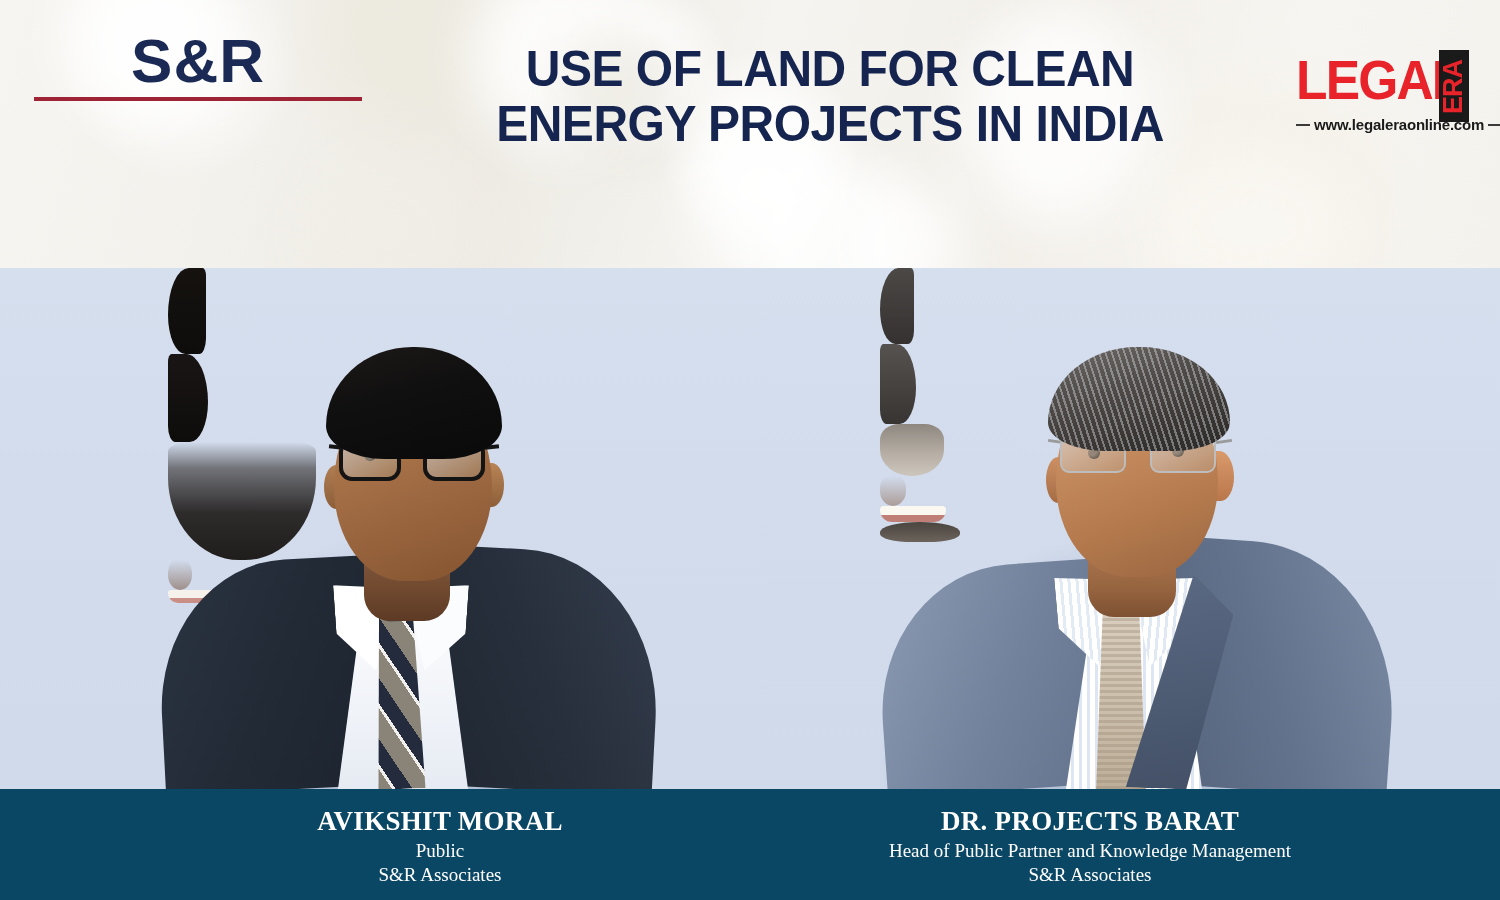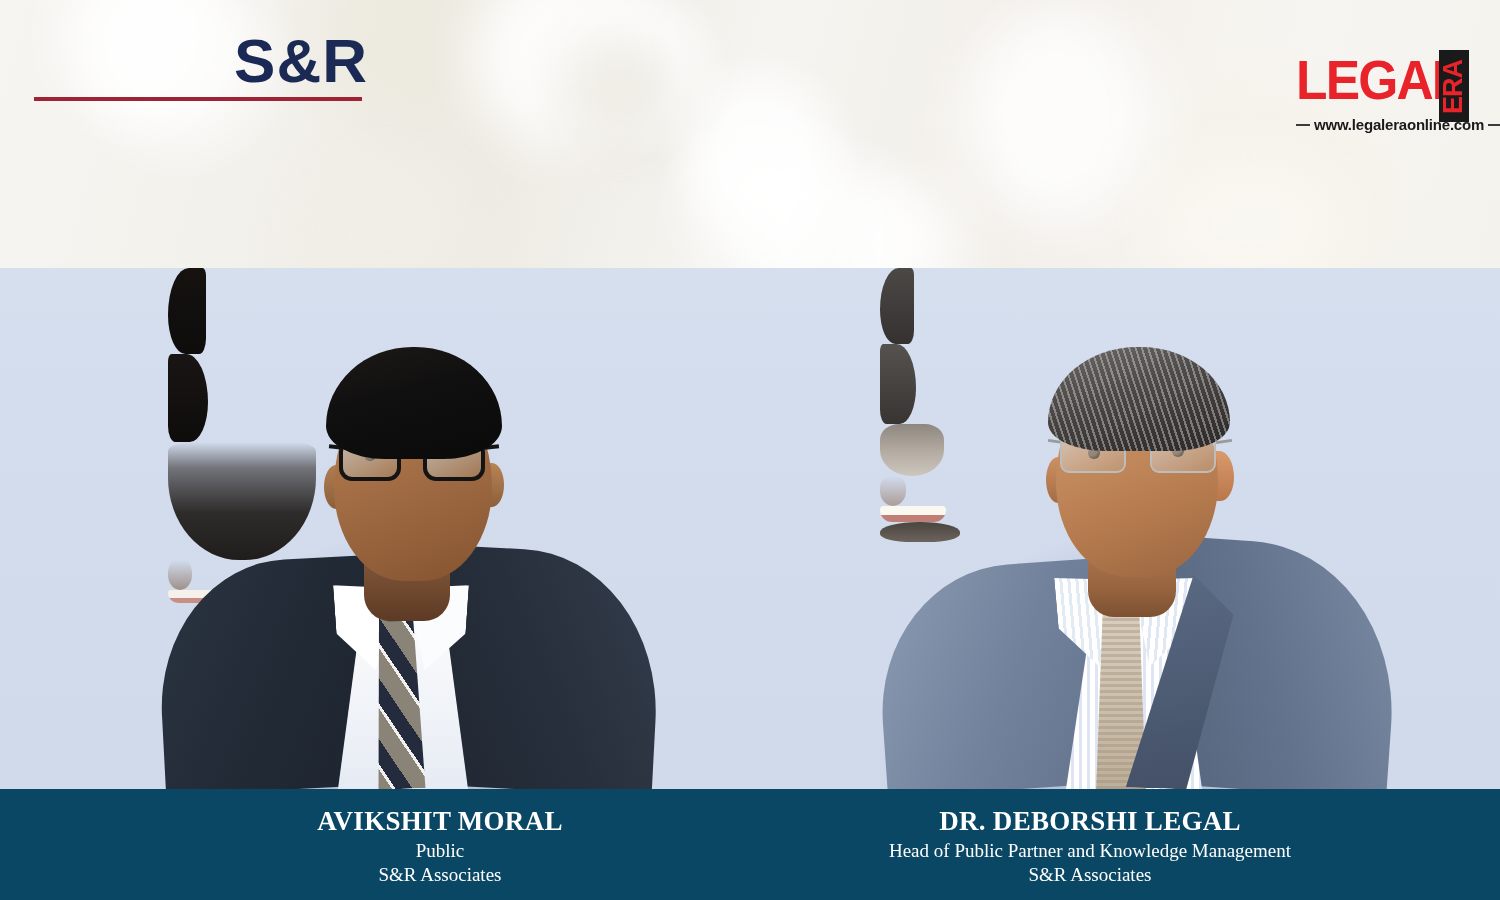--- a/index.html
+++ b/index.html
@@ -35,21 +35,21 @@
   .b5 { left:1150px; top:150px; width:200px; height:150px; background:rgba(250,248,243,.8); }
   .b6 { left:60px;  top:-50px; width:160px; height:170px; background:rgba(255,255,255,.8); }
   .b7 { left:300px; top:160px; width:180px; height:140px; background:rgba(240,238,230,.6); }
   .b8 { left:840px; top:180px; width:130px; height:130px; background:rgba(255,255,255,.7); }
 
   
   .sr-logo { position:absolute; left:28px; top:30px; width:340px; text-align:center; }
   .sr-sr {
     font-family:"Liberation Sans", sans-serif;
     font-size:62px; font-weight:bold; color:#1b2a55;
-    letter-spacing:1px; line-height:1; font-stretch:condensed;text-align:right;
+    letter-spacing:1px; line-height:1; font-stretch:condensed;
   }
   .sr-assoc {
     font-family:"Liberation Sans", sans-serif;
     font-size:37px; font-weight:bold; color:#1b2a55;
     letter-spacing:7px; line-height:1.15; margin-top:5px;
   }
   .sr-rule { height:4px; background:#9e2435; margin:5px 6px 0 6px; }
   .sr-adv {
     font-family:"Liberation Sans", sans-serif;
     font-size:25px; font-weight:bold; color:#949699;
@@ -362,20 +362,24 @@
     <div class="hdr-blob b5"></div>
     <div class="hdr-blob b6"></div>
     <div class="hdr-blob b7"></div>
     <div class="hdr-blob b8"></div>
 
     <div class="sr-logo">
       <div class="sr-sr">S&amp;R</div>
       <div class="sr-rule"></div>
     </div>
 
+    <div class="title">
+      <span class="ln">USE OF LAND FOR CLEAN</span>
+      <span class="ln">ENERGY PROJECTS IN INDIA</span>
+    </div>
 
     <div class="le-logo">
       <div class="le-legal">LEGAL</div>
       <div class="le-era-box">
         <div class="le-era">ERA</div>
       </div>
       <div class="le-urlrow">
         <span class="le-dash l"></span>
         <span class="le-url">www.legaleraonline.com</span>
         <span class="le-dash r"></span>
@@ -452,19 +456,19 @@
     </div>
   </div>
 
   <div class="footer">
     <div class="speaker s1">
       <div class="sp-name">AVIKSHIT MORAL</div>
       <div class="sp-role">Public</div>
       <div class="sp-firm">S&amp;R Associates</div>
     </div>
     <div class="speaker s2">
-      <div class="sp-name">DR. DEBORSHI LEGAL</div>
+      <div class="sp-name">DR. PROJECTS BARAT</div>
       <div class="sp-role">Head of Public Partner and Knowledge Management</div>
       <div class="sp-firm">S&amp;R Associates</div>
     </div>
   </div>
 
 </div>
 
 </body></html>

